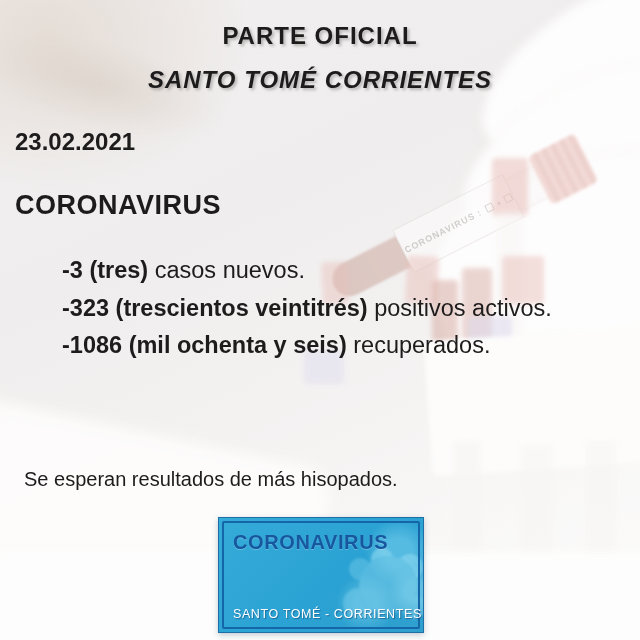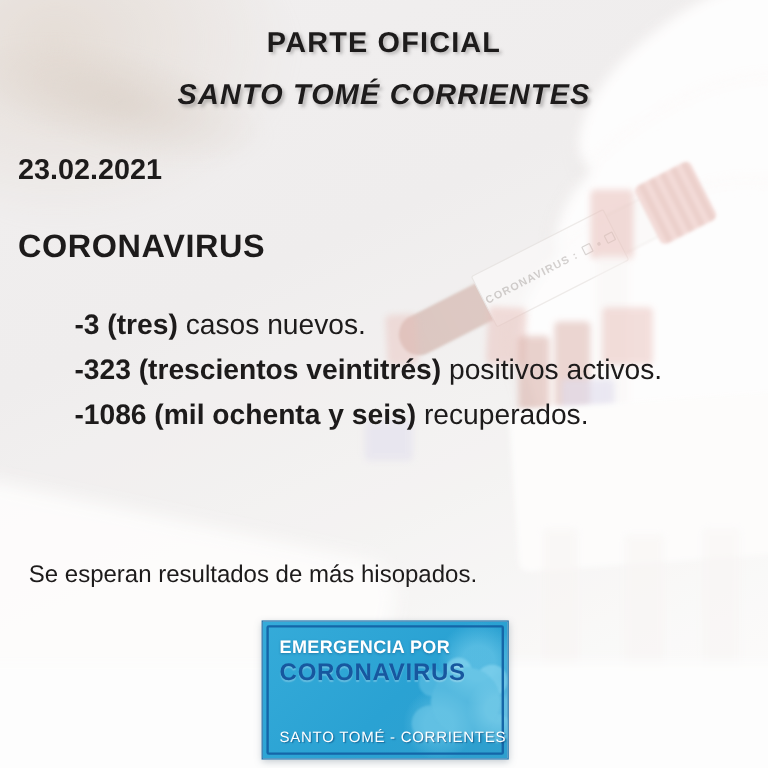--- a/index.html
+++ b/index.html
@@ -214,19 +214,18 @@
     <div class="stat-line"><span class="stat-figure">-323 (trescientos veintitrés)</span><span class="stat-label"> positivos activos.</span></div>
     <div class="stat-line"><span class="stat-figure">-1086 (mil ochenta y seis)</span><span class="stat-label"> recuperados.</span></div>
   </div>
 
   <div class="txt note">Se esperan resultados de más hisopados.</div>
 
   <div class="logo">
     <div class="virus"></div>
     <div class="logo-frame"></div>
     <div class="logo-text">
-      <div class="logo-l2">EMERGENCIA POR</div>
       <div class="logo-l3">CORONAVIRUS</div>
     </div>
     <div class="logo-l4">SANTO TOMÉ - CORRIENTES</div>
   </div>
 
 </div>
 
 </body></html>

